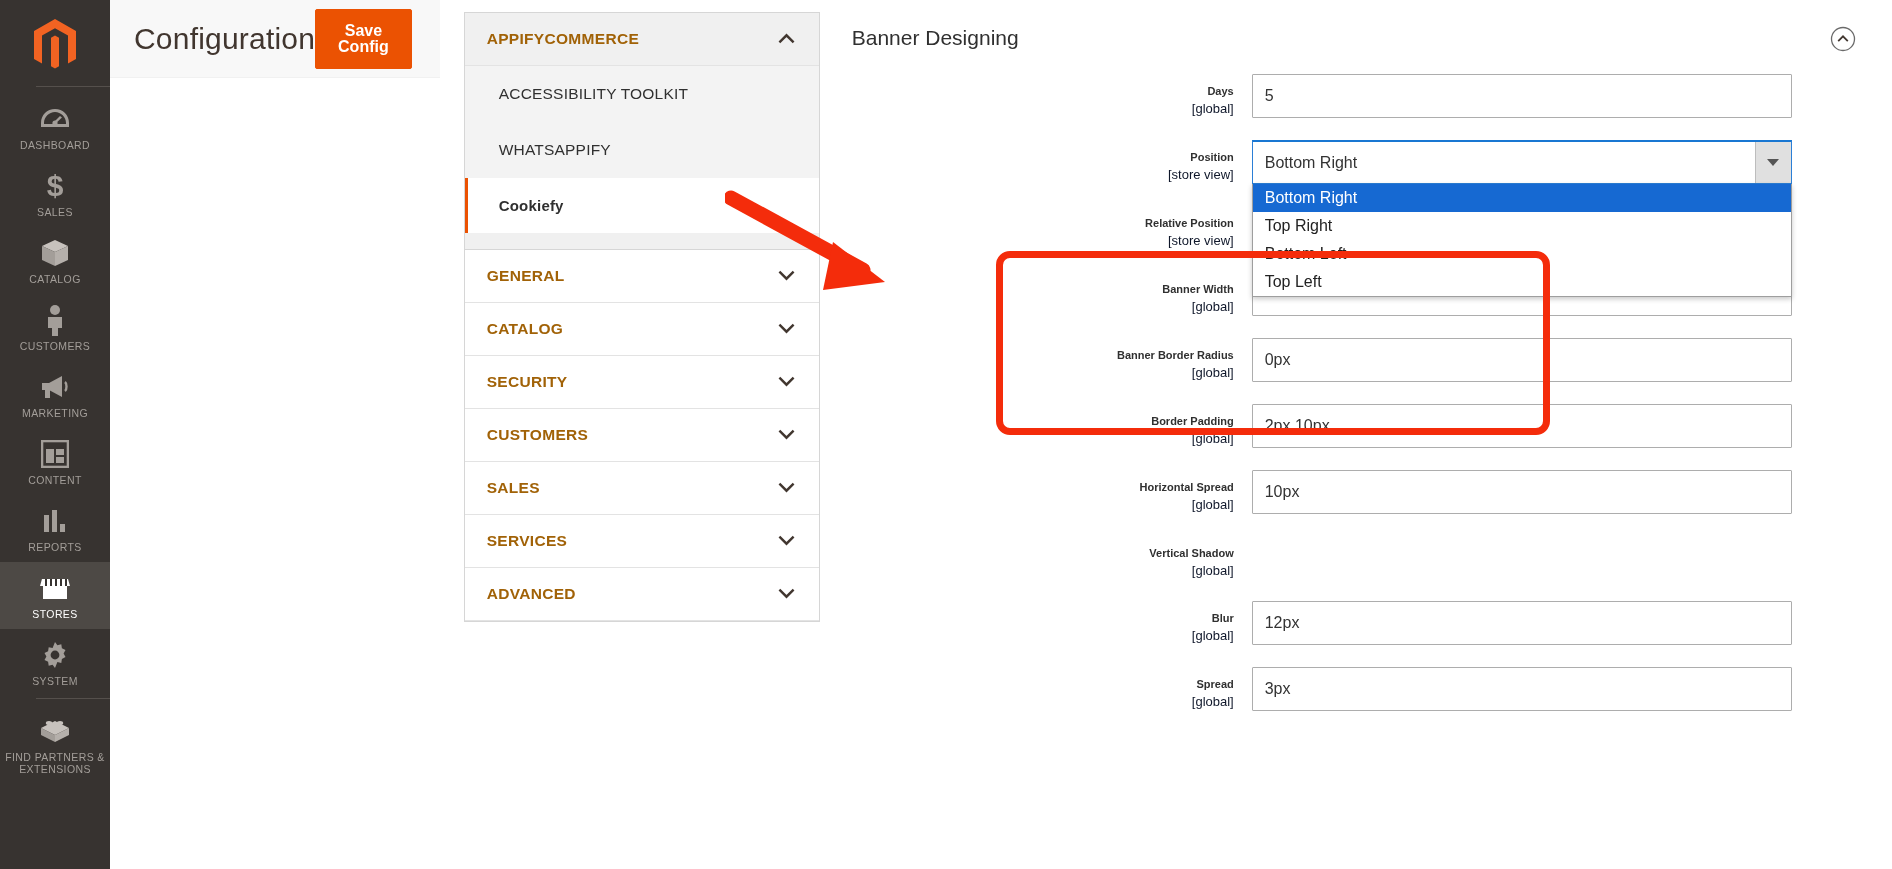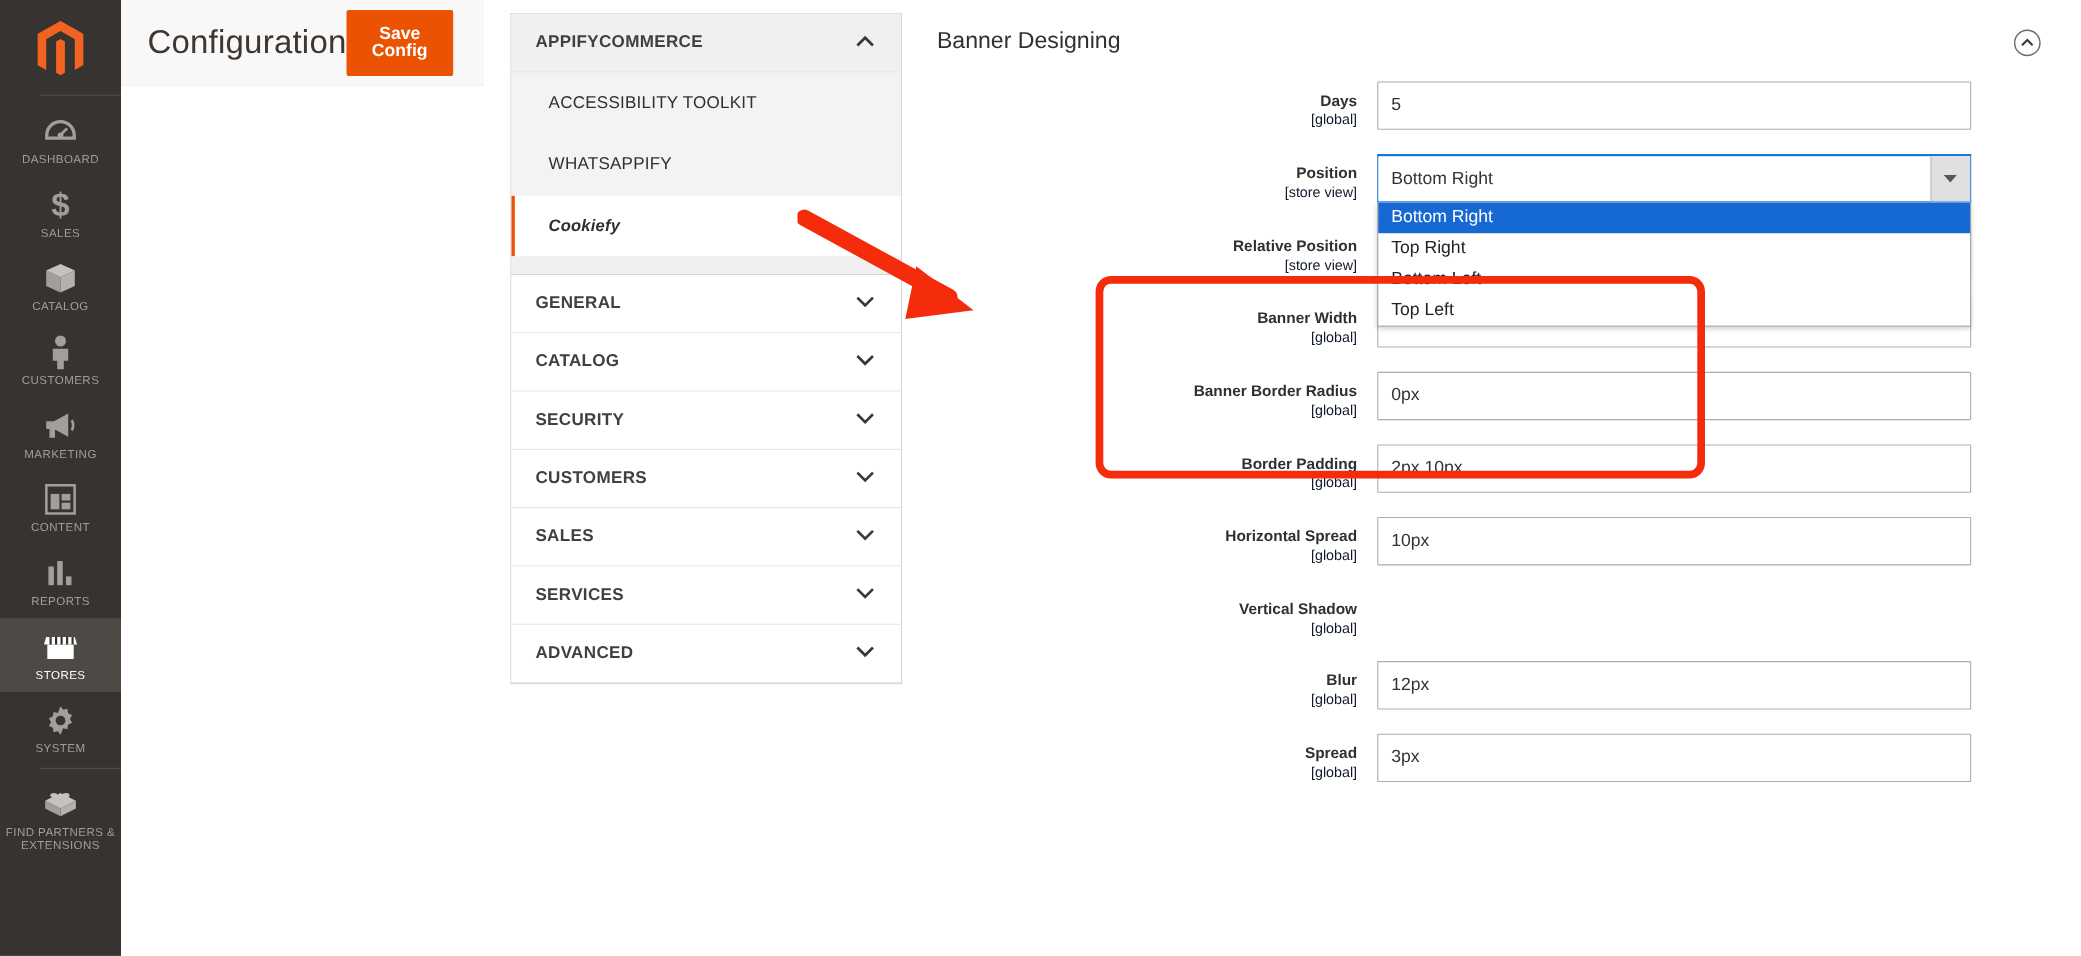--- a/index.html
+++ b/index.html
@@ -57,39 +57,38 @@
   .body-wrap { flex: 1; display: flex; min-height: 0; padding: 12px 0 0 24px; }
 
   
   .confignav { width: 356px; flex: 0 0 356px; }
   .nav-group { border: 1px solid #d6d6d6; border-bottom: none; }
   .nav-group:last-child { border-bottom: 1px solid #d6d6d6; }
 
   .nav-head {
     background: #f0f0f0;
     padding: 17px 24px 17px 22px;
-    font-size: 15.5px; font-weight: 700; color: #404040;
+    font-size: 15.5px; font-weight: 700; color: #a16207;
     letter-spacing: .3px;
     display: flex; align-items: center; justify-content: space-between;
     cursor: pointer; border-bottom: 1px solid #e3e3e3; gap: 40px;
   }
   .nav-head.plain { background: #ffffff; border-bottom: 1px solid #e3e3e3; }
   .nav-sub {
     background: #f3f3f3;
     padding: 19px 24px 19px 34px;
     font-size: 15.5px; color: #303030; letter-spacing: .2px;
     cursor: pointer;
   }
   .nav-sub.current {
     background: #ffffff;
     border-left: 3px solid #eb5202;
     padding-left: 31px;
     font-weight: 700;
     font-size: 15px;
-    font-style: italic;
   }
   .nav-spacer { height: 16px; background: #f0f0f0; }
 
   .chev { display: inline-block; color: #41362f; }
 
   
   .mainpanel { flex: 1; min-width: 0; padding: 0 0 0 32px; position: relative; }
   .section-bar {
     display: flex; align-items: flex-start; justify-content: space-between;
     padding: 14px 36px 22px 0;
@@ -98,21 +97,21 @@
   .collapse-btn { cursor: pointer; width: 26px; height: 26px; }
 
   .field-row {
     display: flex; align-items: flex-start;
     margin-bottom: 22px;
   }
   .field-label {
     width: 400px; flex: 0 0 400px;
     text-align: right; padding-right: 18px; padding-top: 8px;
   }
-  .field-label .lbl { font-size: 14px; font-weight: 700; color: #303030; display: block; line-height: 18px; }
+  .field-label .lbl { font-size: 11px; font-weight: 700; color: #303030; display: block; line-height: 18px; }
   .field-label .scope { font-size: 13px; color: #0f172a; display: block; line-height: 16px; margin-top: 1px; }
   .field-ctrl { width: 540px; flex: 0 0 540px; position: relative; }
 
   .inp {
     width: 100%; height: 44px;
     border: 1px solid #adadad; background: #fff;
     font-size: 16px; color: #333; font-family: "Liberation Sans", sans-serif;
     padding: 0 12px; border-radius: 1px; outline: none;
   }
 

